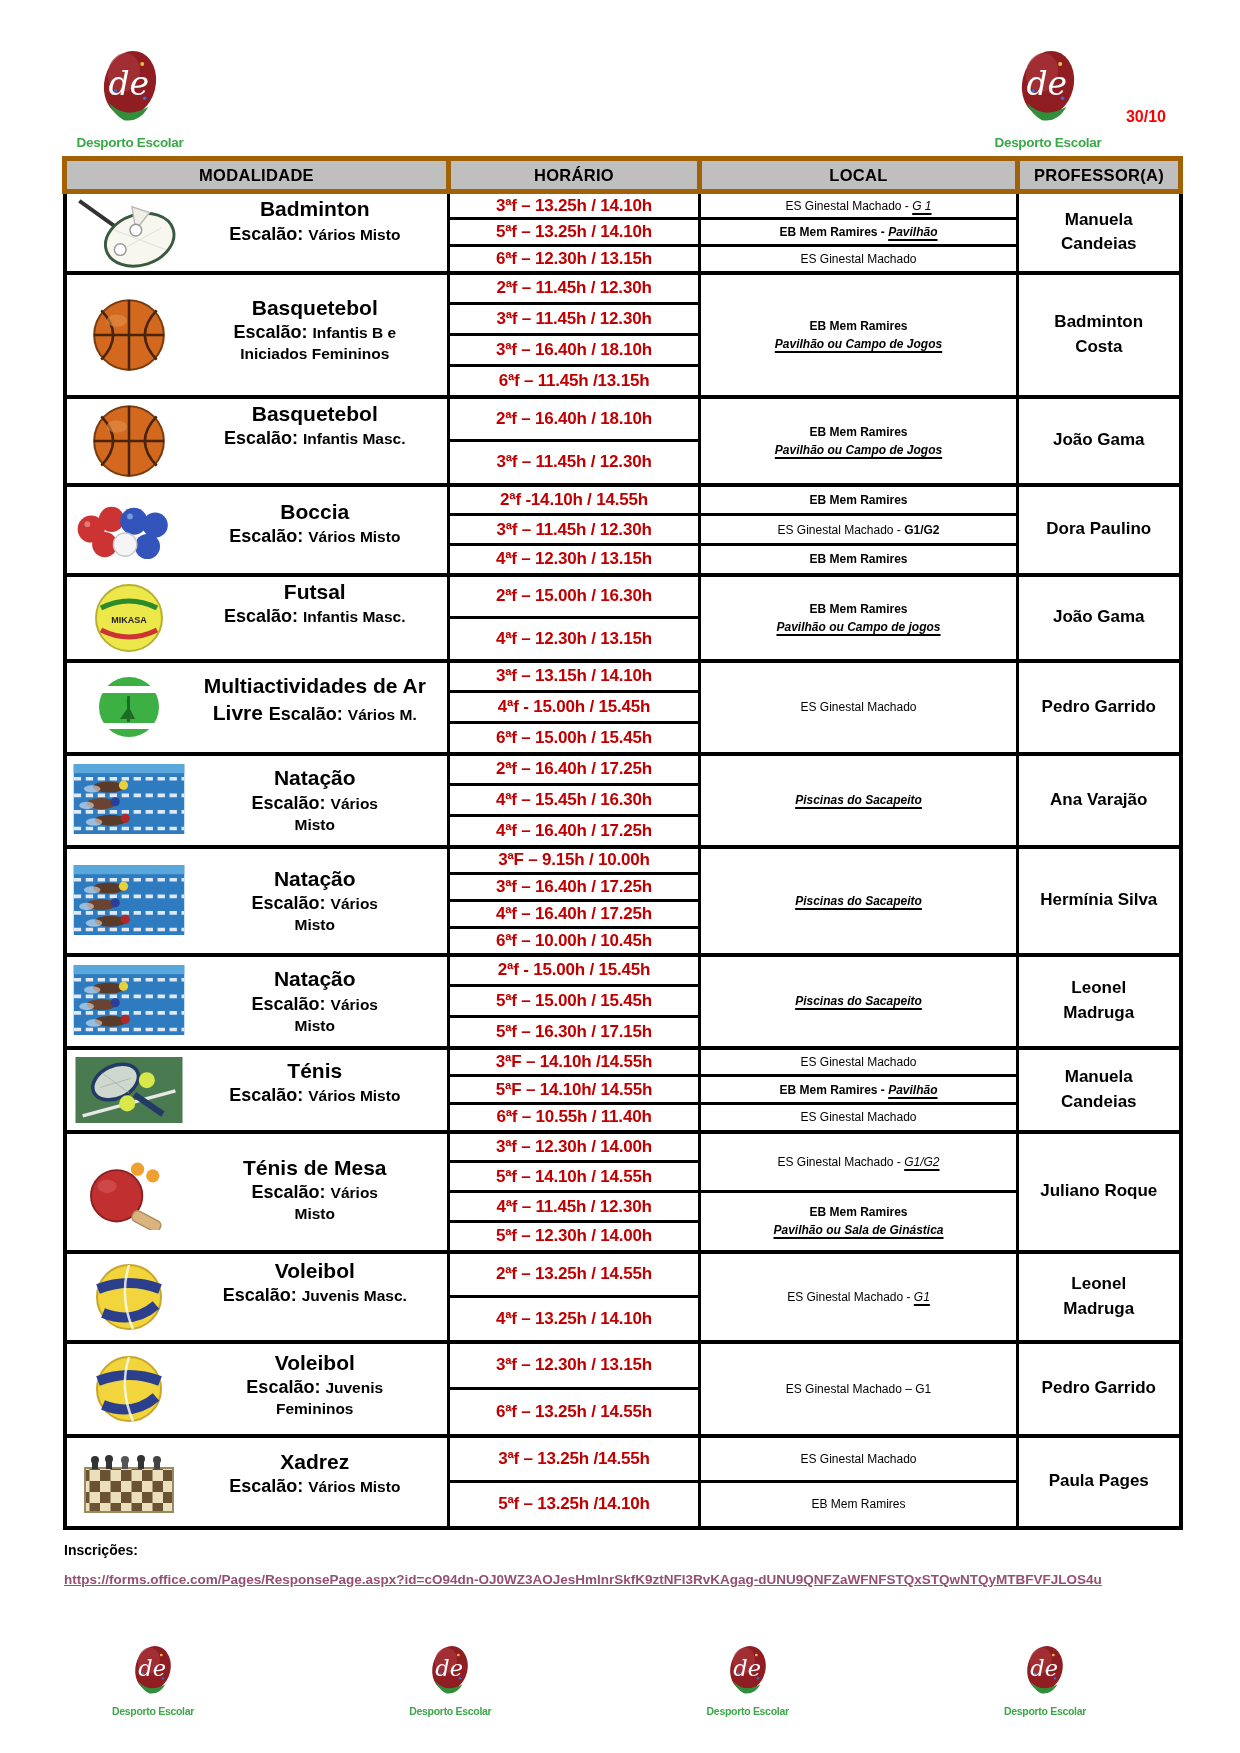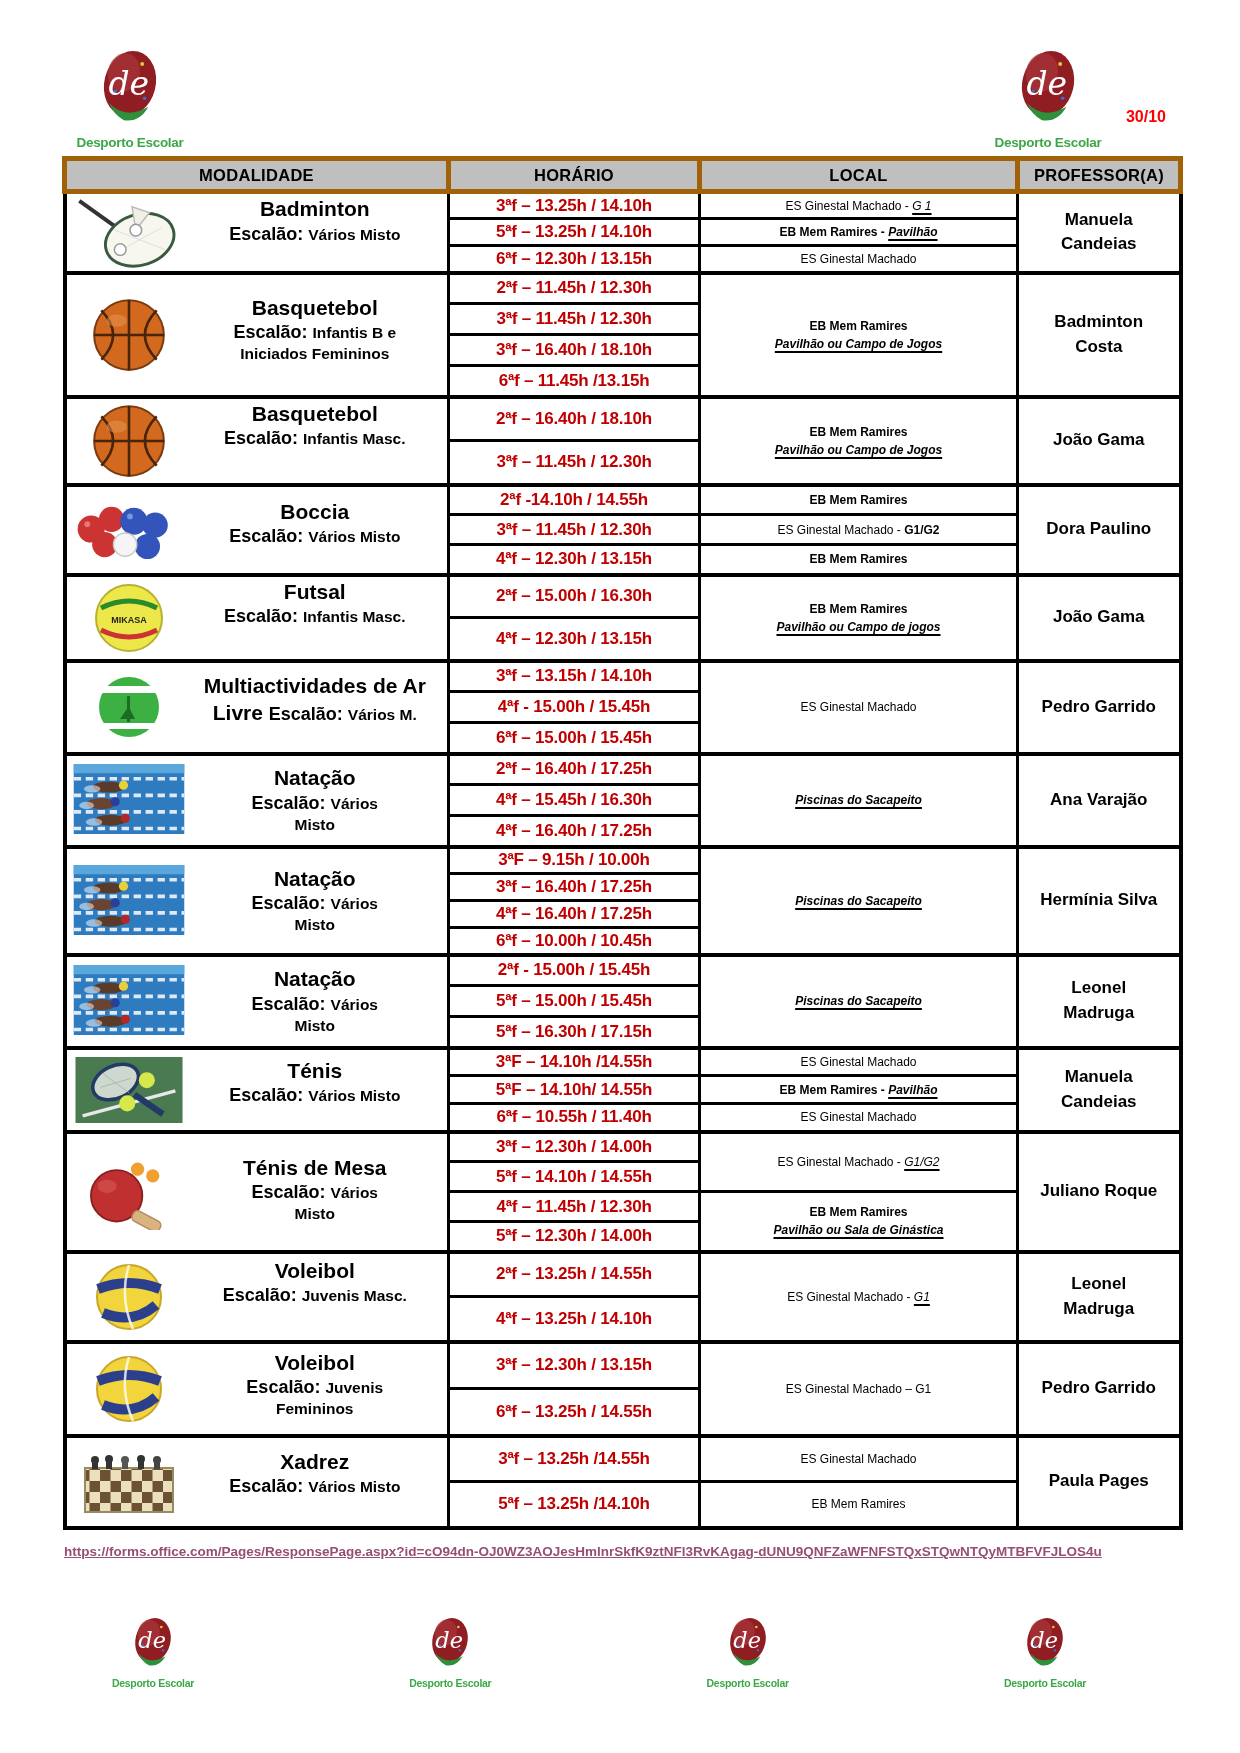--- a/index.html
+++ b/index.html
@@ -617,20 +617,21 @@
       <tr style="height: 46px;">
         <td class="time-cell">5ªf – 13.25h /14.10h</td>
         <td class="local-cell" rowspan="1">
           <div class="lline"><span class="ls-n">EB Mem Ramires</span></div>
         </td>
       </tr>
     </tbody>
 </table>
 
 <div class="footer">
+  <div class="inscricoes">Inscrições:</div>
   <a class="form-url" href="#">https://forms.office.com/Pages/ResponsePage.aspx?id=cO94dn-OJ0WZ3AOJesHmlnrSkfK9ztNFl3RvKAgag-dUNU9QNFZaWFNFSTQxSTQwNTQyMTBFVFJLOS4u</a>
 </div>
 
 <div class="footer-logos">
   <div class="logo-slot logo-small"><svg width="52" height="60" viewBox="0 0 60 72">
         <ellipse cx="30" cy="34" rx="21" ry="27" transform="rotate(14 30 34)" fill="#8F1D22"></ellipse>
         <ellipse cx="25" cy="25" rx="13" ry="16" transform="rotate(14 25 25)" fill="#A5343A" opacity="0.75"></ellipse>
         <path d="M13 50 Q26 64 45 53 Q38 66 25 64 Q16 59 13 50 Z" fill="#2F8F3A"></path>
         <circle cx="40" cy="18" r="1.6" fill="#e8c53a"></circle>
         <circle cx="18" cy="40" r="1.4" fill="#3a6fd8"></circle>

